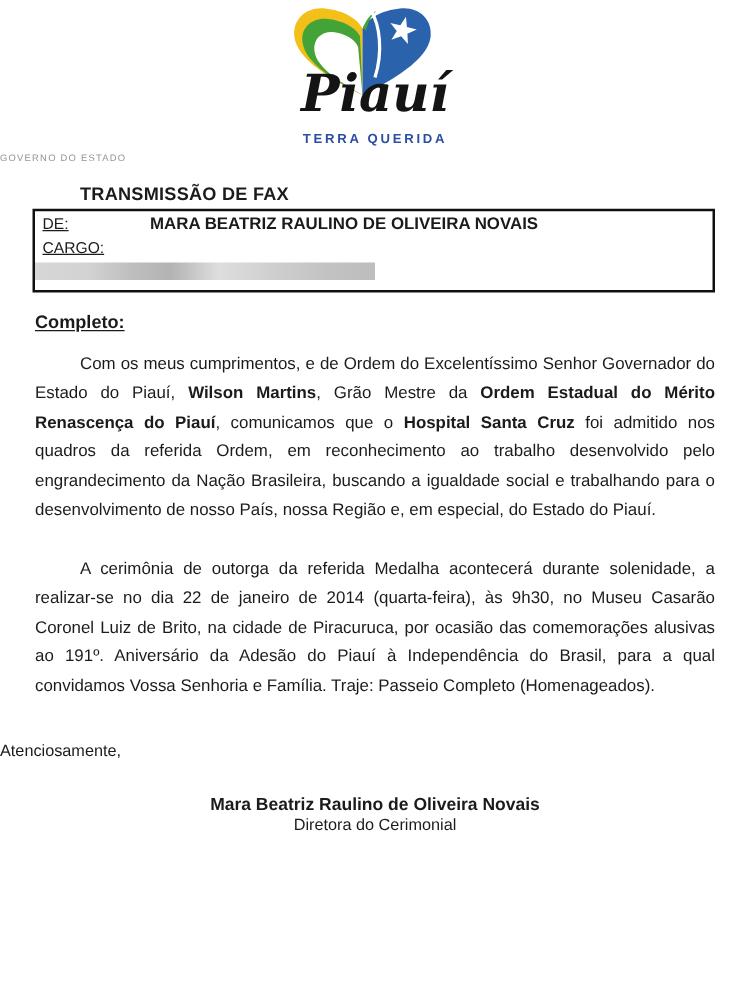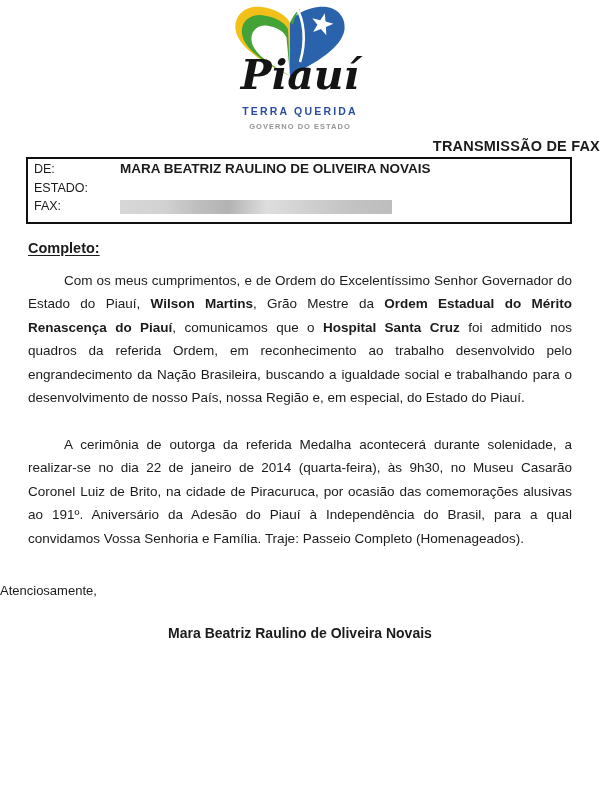--- a/index.html
+++ b/index.html
@@ -20,38 +20,38 @@
     font-family:"DejaVu Serif","Liberation Serif",serif;
     font-style:italic; font-weight:bold;
     font-size:41px; line-height:50px; color:#141414;
   }
   .logo-tagline {
     position:absolute; top:105px; left:0; width:100%; text-align:center;
     font-size:10.5px; font-weight:bold; letter-spacing:2.2px;
     color:var(--tagline-blue,#2B4EA2);
   }
   .logo-subtitle {
-    position:absolute; top:122px; left:0; width:100%; text-align:center;
-    font-size:7.5px; font-weight:bold; letter-spacing:1px;
+    position:absolute; top:122px; left:0; width:100%; 
+    font-size:7.5px; font-weight:normal; letter-spacing:1px;
     color:var(--subtitle-gray,#949494);
   }
 
   
   .fax-title {
-    margin:1px 0 2px 64px;
-    font-size:14.5px; font-weight:bold; letter-spacing:0.2px; line-height:17px;text-align:right;
+    margin:11px 0 2px 64px;
+    font-size:14.5px; font-weight:bold; letter-spacing:0.2px; line-height:17px;
   }
   .fax-table {
     margin-left:26px; width:546px;
     border:2px solid #101010;
     padding:1px 0 2px 0;
     box-sizing:border-box;
   }
   .fax-row { display:flex; line-height:18.5px; }
-  .fax-label { flex:none; width:86px; padding-left:6px; font-size:12.5px; }
+  .fax-label { flex:none; width:86px; padding-left:6px; font-size:12.5px;text-decoration:underline; }
   .fax-value { font-size:12.5px; }
   .fax-value.b { font-weight:bold; font-size:13.5px; }
   .fax-redact { display:inline-block; width:272px; height:14px; margin-top:3px; }
 
   .redact-bar {
     background:linear-gradient(90deg,
       #d7d7d7 0%, #d2d2d2 16%, #bfbfbf 28%, #b3b3b3 40%,
       #dedede 54%, #cfcfcf 70%, #c3c3c3 85%, #bdbdbd 100%);
   }
 
@@ -105,31 +105,31 @@
   </div>
 
   <div class="fax-title">TRANSMISSÃO DE FAX</div>
 
   <div class="fax-table">
       <div class="fax-row">
         <span class="fax-label">DE:</span>
         <span class="fax-value b">MARA BEATRIZ RAULINO DE OLIVEIRA NOVAIS</span>
       </div>
       <div class="fax-row">
-        <span class="fax-label">ESTADO:</span>
+        <span class="fax-label">CARGO:</span>
       </div>
       <div class="fax-row">
-        <span class="fax-label">FAX:</span>
         <span class="fax-value"><span class="redact-bar fax-redact"></span></span>
       </div>
     </div>
 
   <div class="message-heading">Completo:</div>
 
   <div class="body-text">
       <p class="para p1"><span>Com os meus cumprimentos, e de Ordem do Excelentíssimo Senhor Governador do Estado do Piauí, </span><span class="b">Wilson Martins</span><span>, Grão Mestre da </span><span class="b">Ordem Estadual do Mérito Renascença do Piauí</span><span>, comunicamos que o </span><span class="b">Hospital Santa Cruz</span><span> foi admitido nos quadros da referida Ordem, em reconhecimento ao trabalho desenvolvido pelo engrandecimento da Nação Brasileira, buscando a igualdade social e trabalhando para o desenvolvimento de nosso País, nossa Região e, em especial, do Estado do Piauí.</span></p>
       <p class="para p2"><span>A cerimônia de outorga da referida Medalha acontecerá durante solenidade, a realizar-se no dia 22 de janeiro de 2014 (quarta-feira), às 9h30, no Museu Casarão Coronel Luiz de Brito, na cidade de Piracuruca, por ocasião das comemorações alusivas ao 191º. Aniversário da Adesão do Piauí à Independência do Brasil, para a qual convidamos Vossa Senhoria e Família. Traje: Passeio Completo (Homenageados).</span></p>
     </div>
 
   <div class="salutation">Atenciosamente,</div>
   <div class="sig-name">Mara Beatriz Raulino de Oliveira Novais</div>
+  <div class="sig-title">Diretora do Cerimonial</div>
 
 </div>
 
 </body></html>

